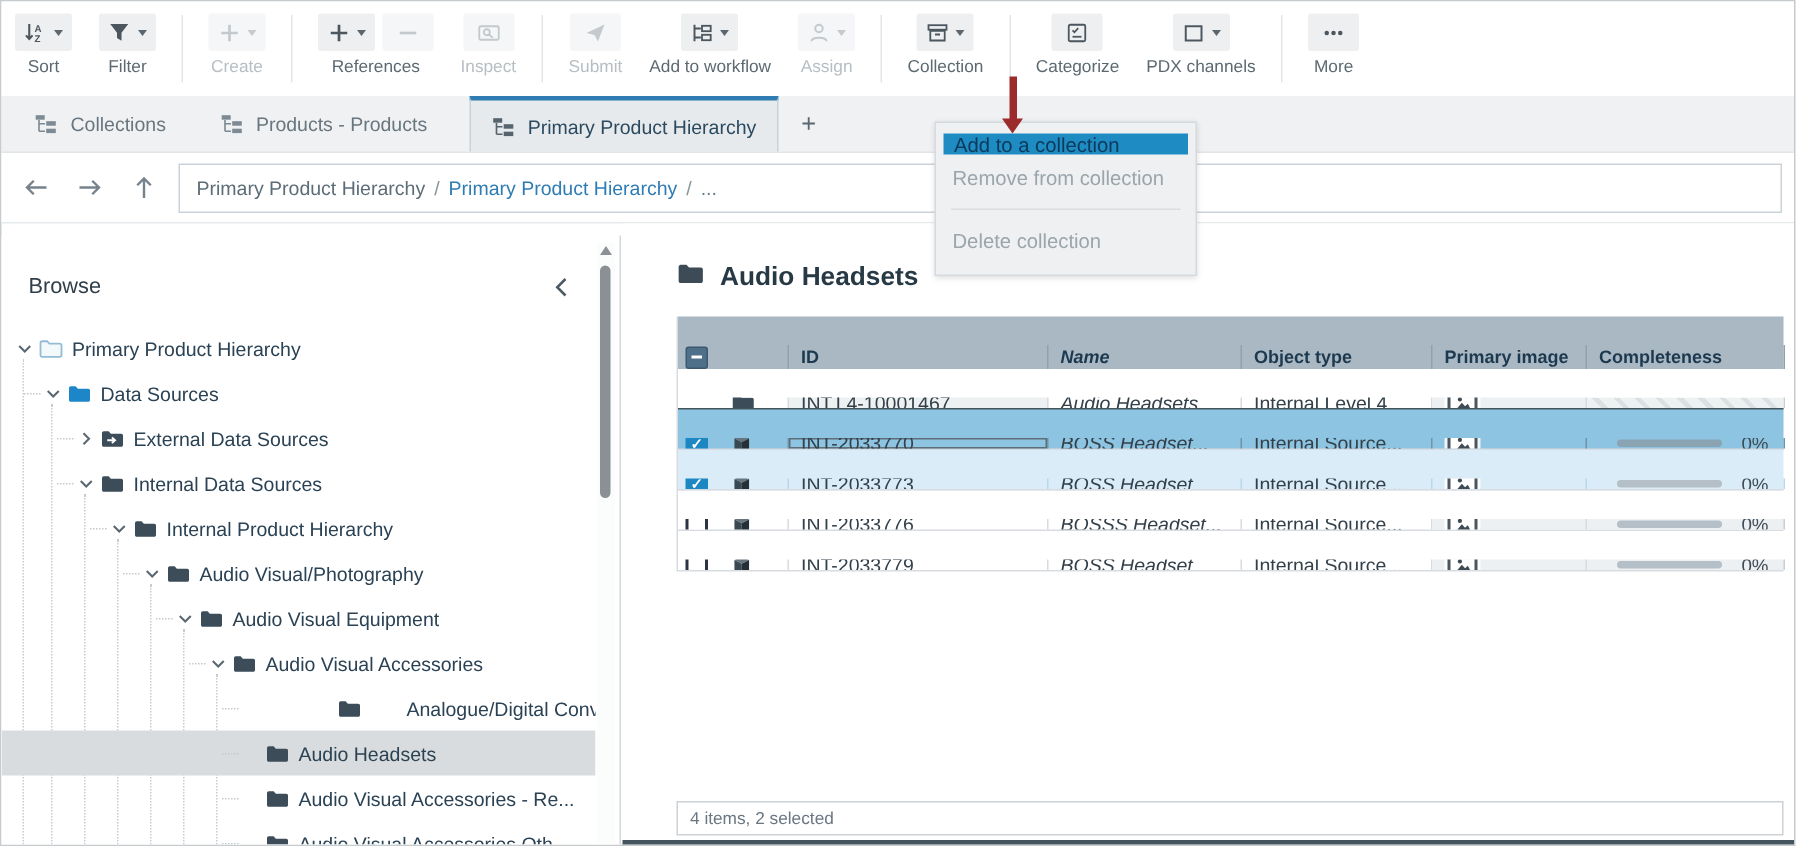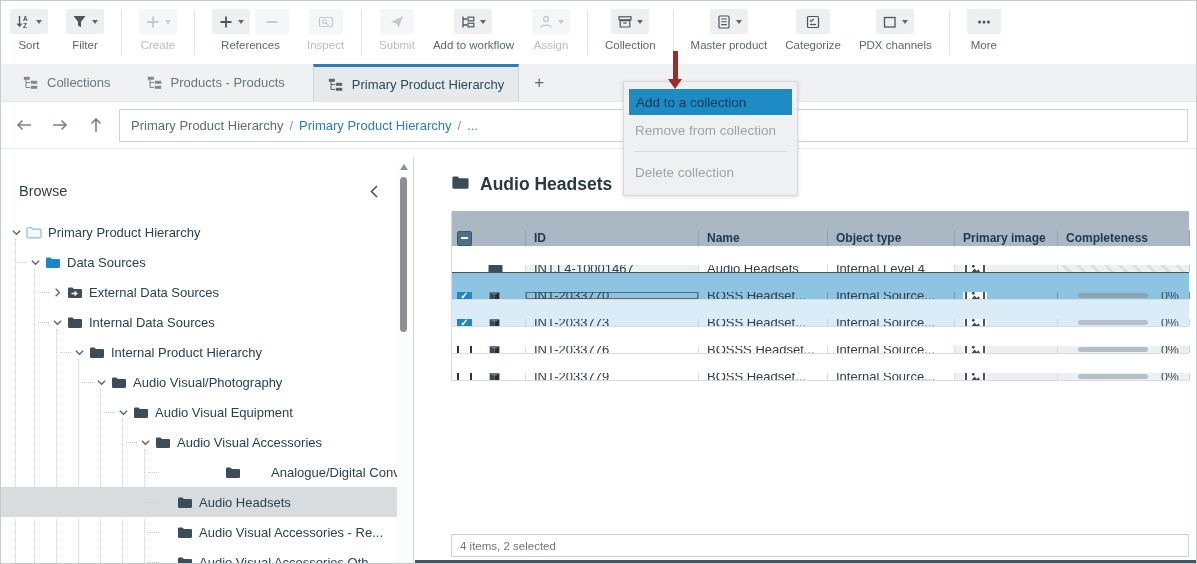--- a/index.html
+++ b/index.html
@@ -71,21 +71,21 @@
                 font-size:17.5px; font-weight:bold; color:#263944; }
   #grid { position:absolute; left:36px; top:62px; width:738px; border-left:1px solid #d8dce0; }
   .grow { display:flex; }
   .gcell { border-right:1px solid #d8dce0; display:flex; align-items:center; overflow:hidden; flex:none;margin-top:19px; }
   .ghead { background:#a9b8c2; height:35px; }
   .ghead .gcell { border-right:1px solid #91a2ac; font-size:12px; font-weight:bold; color:#1d3950; padding-left:8px; }
   .gbody .grow { height:27px; border-bottom:1px solid #d8dce0; }
   .gbody .gcell { font-size:13px; color:#33404a; padding-left:8px; }
   .c-sel { width:74px; padding-left:0 !important; }
   .c-id { width:173px; }
-  .c-name { width:129px; }
+  .c-name { width:129px;font-style:italic; }
   .c-otype { width:127px; }
   .c-img { width:103px; }
   .c-comp { width:132px; border-right:1px solid #c9ced2; }
   .cb { width:15px; height:15px; border-radius:2px; flex:none; margin-left:5px;
         display:flex; align-items:center; justify-content:center; }
   .cb.unchecked { border:2px solid #2b3440; background:#fff; }
   .cb.checked { background:#1d87c3; color:#fff; font-size:10px; font-weight:bold; }
   .cb.indeterminate { background:#4f7089; border:1px solid #3a586f; }
   .cb.indeterminate::after { content:""; width:7px; height:2px; background:#fff; display:block; }
   .cb.none { visibility:hidden; border:2px solid transparent; }
@@ -108,21 +108,21 @@
   .comp-val { font-size:12.5px; color:#3f4c55; }
   #status { position:absolute; left:36px; width:738px; bottom:6px; height:23px; border:1px solid #ccd2d6;
             display:flex; align-items:center; padding-left:8px; font-size:11.5px; color:#6b7681; background:#fff; }
   #bottom-accent { position:absolute; left:0; right:0; bottom:0; height:3px; background:#45555f; }
 
   
   #ctx-menu { position:absolute; left:622px; top:80px; width:175px; z-index:50;
               background:#eef0f2; border:1px solid #d5dade; box-shadow:0 1px 4px rgba(0,0,0,.14);
               padding:6px 0 9px 0; }
   .menu-item { height:27px; display:flex; align-items:center; padding-left:11px; font-size:13.5px; }
-  .menu-item.highlighted { background:#1e8bc3; color:#0c3a5a; margin:1px 5px 2px 5px; padding-left:7px; height:26px; }
+  .menu-item.highlighted { background:#1e8bc3; color:#0c3a5a; margin:1px 5px 2px 5px; padding-left:7px; height:14px; }
   .menu-item.disabled { color:#9ba5ac; }
   .menu-sep { height:1px; background:#d9dde0; margin:7px 10px; }
   #red-arrow { position:absolute; left:667px; top:50px; width:14px; height:38px; z-index:60; }
   #red-arrow .shaft { position:absolute; left:4.5px; top:0; width:5px; height:29px; background:#9c2b2b; }
   #red-arrow .head { position:absolute; left:0; top:28px; width:0; height:0;
                      border-left:7px solid transparent; border-right:7px solid transparent;
                      border-top:10px solid #9c2b2b; }
 </style>
 </head>
 <body>
@@ -257,34 +257,20 @@
               <path d="M3.2 6.6h9.6V13H3.2z" fill="none" stroke="#4b565e" stroke-width="1.2"></path>
               <path d="M6.3 9h3.4" stroke="#4b565e" stroke-width="1.2"></path>
             </svg>
           </span>
           <span class="tb-caret"></span>
         </div>
       </div>
       <div class="tb-label">Collection</div>
     </div>
     <div class="tb-sep"></div>
-    <div class="tb-item">
-      <div class="tb-chips">
-        <div class="tb-chip">
-          <span style="display: flex;">
-            <svg width="16" height="16" viewBox="0 0 16 16">
-              <rect x="3" y="2" width="10" height="12" rx="1" fill="none" stroke="#4b565e" stroke-width="1.2"></rect>
-              <path d="M5.2 5h5.6M5.2 7.8h5.6M5.2 10.6h5.6" stroke="#4b565e" stroke-width="1.1"></path>
-            </svg>
-          </span>
-          <span class="tb-caret"></span>
-        </div>
-      </div>
-      <div class="tb-label">Master product</div>
-    </div>
     <div class="tb-item">
       <div class="tb-chips">
         <div class="tb-chip">
           <span style="display: flex;">
             <svg width="16" height="16" viewBox="0 0 16 16">
               <rect x="2.5" y="2.5" width="11" height="11" rx="1" fill="none" stroke="#4b565e" stroke-width="1.2"></rect>
               <path d="M5 6.2l1.3 1.3 2.5-2.7" fill="none" stroke="#4b565e" stroke-width="1.2"></path>
               <path d="M5 10.5h6" stroke="#4b565e" stroke-width="1.2"></path>
             </svg>
           </span>

